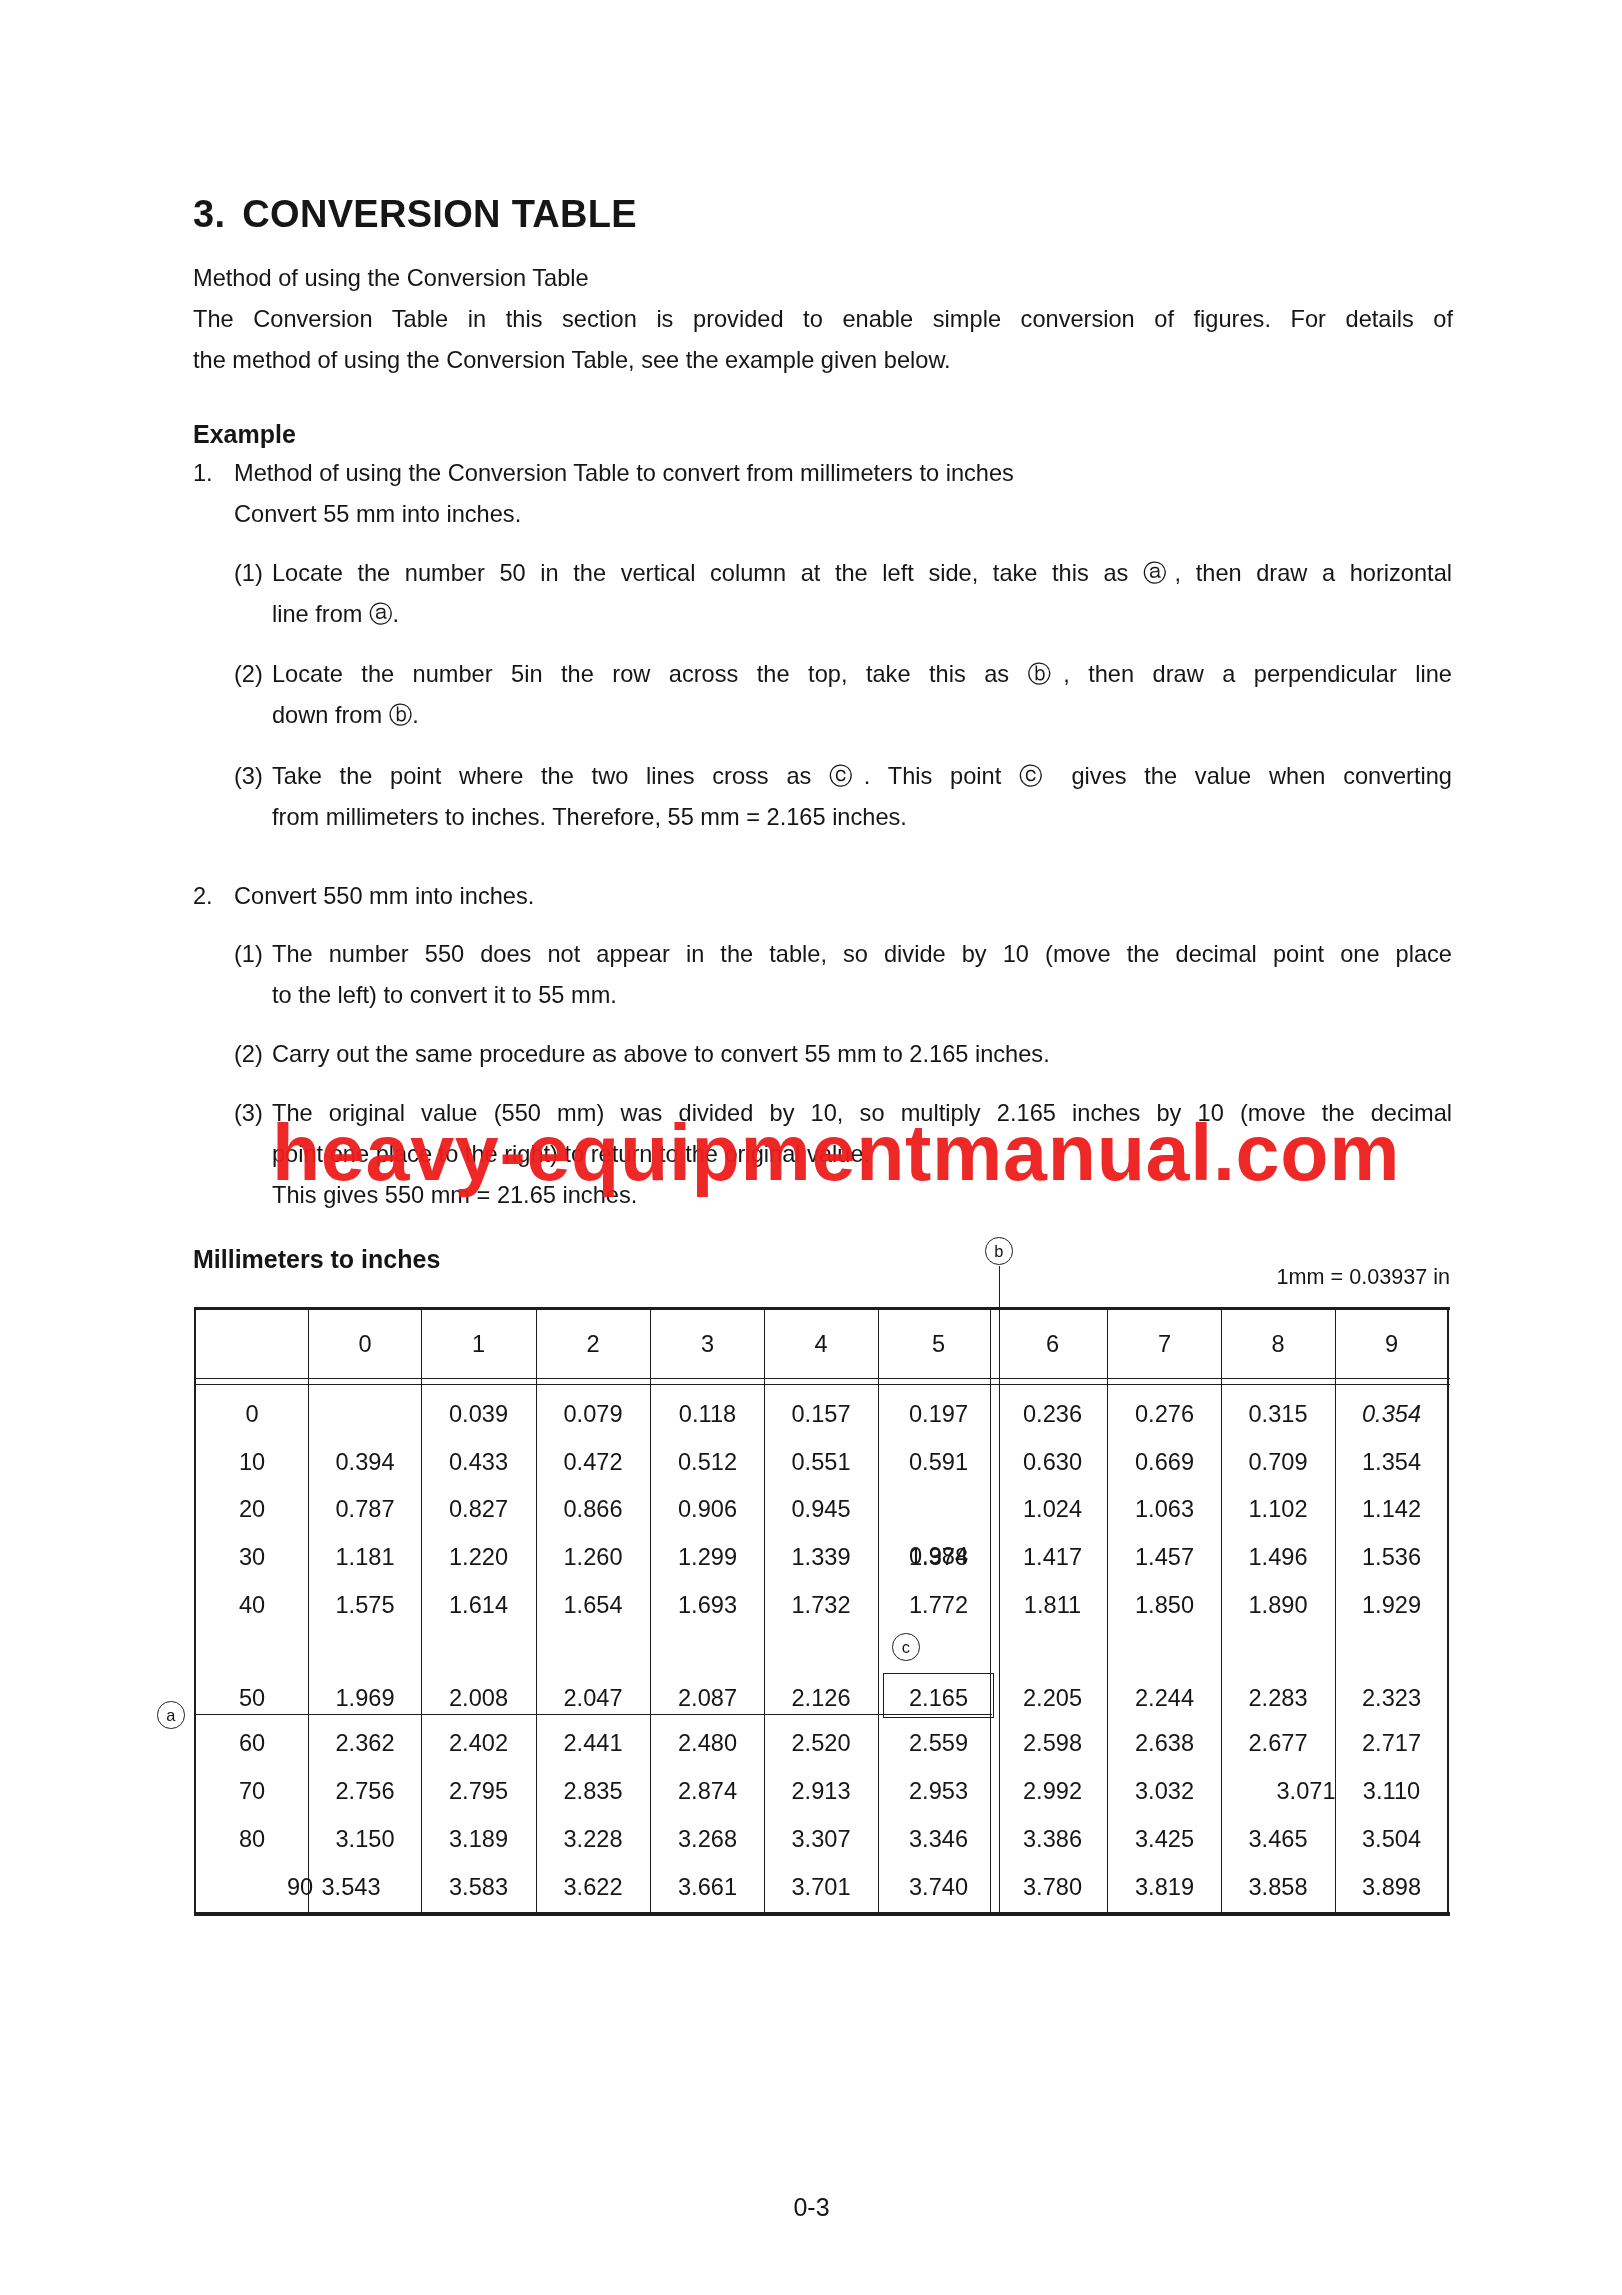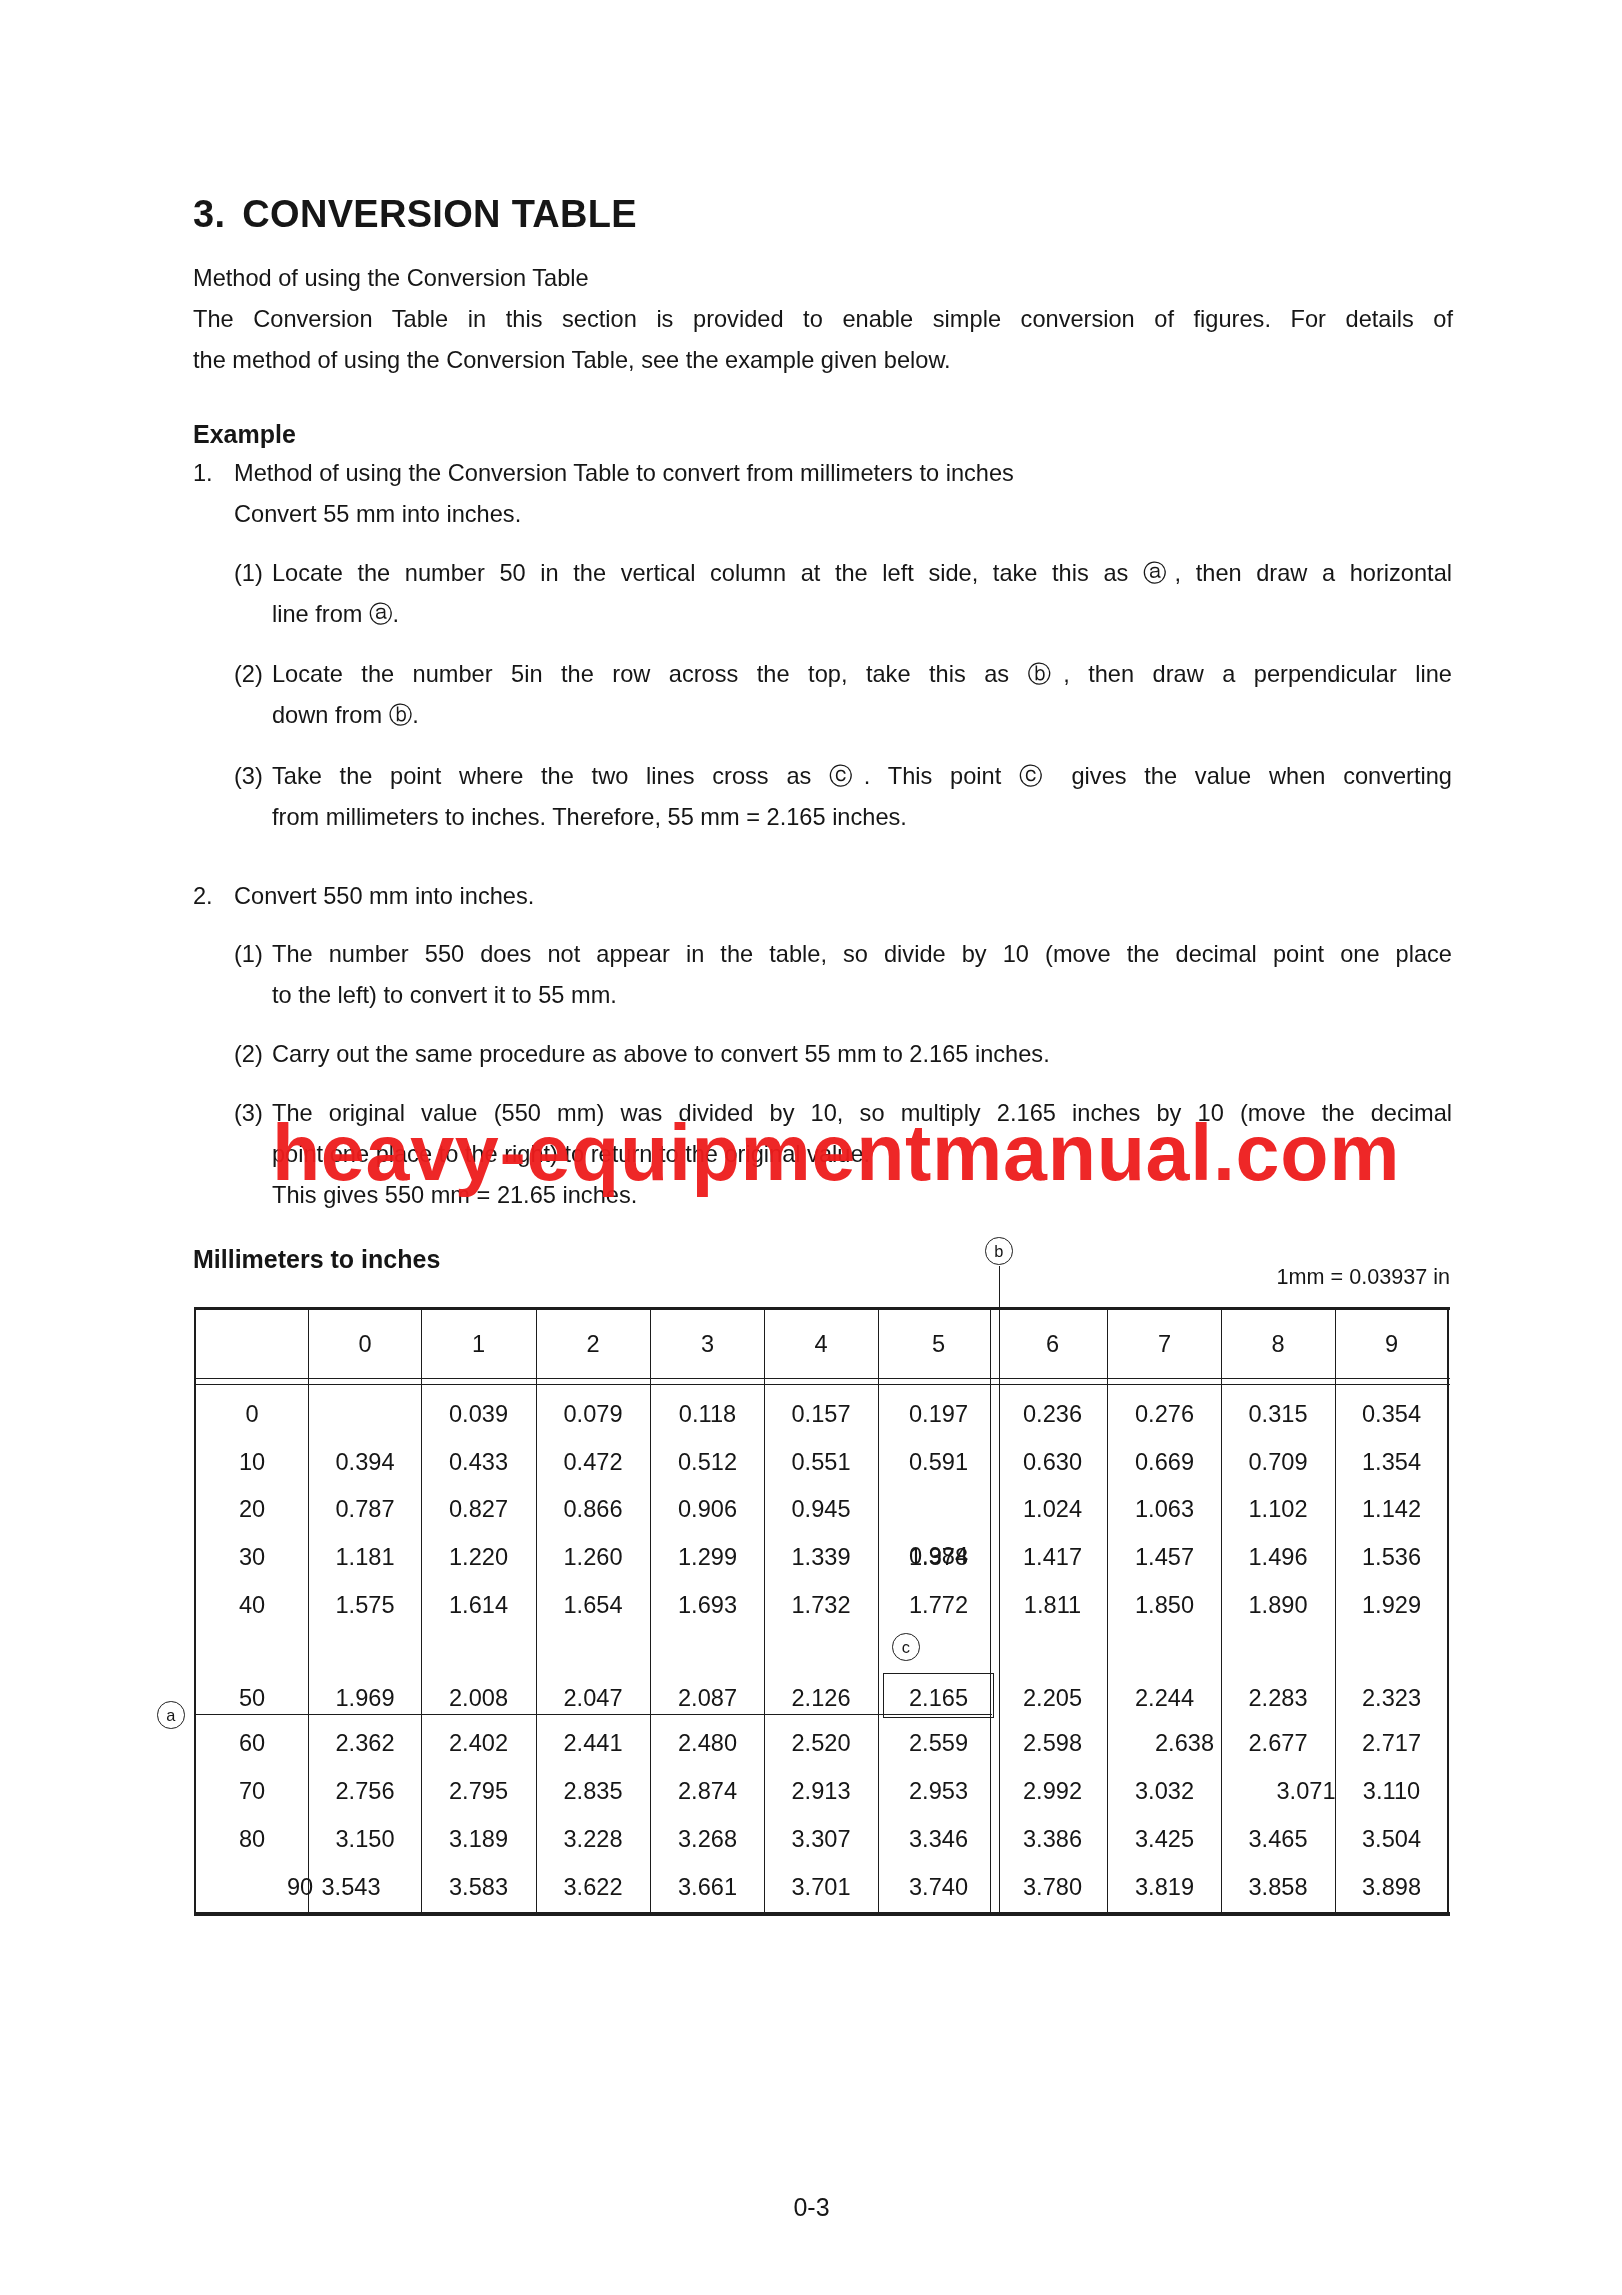--- a/index.html
+++ b/index.html
@@ -169,21 +169,21 @@
       <div class="cell" style="left: 1335px; top: 1324px; width: 113px; height: 41px;">9</div>
       <div class="cell" style="left: 196px; top: 1394px; width: 112px; height: 41px;">0</div>
       <div class="cell" style="left: 421px; top: 1394px; width: 115px; height: 41px;">0.039</div>
       <div class="cell" style="left: 536px; top: 1394px; width: 114px; height: 41px;">0.079</div>
       <div class="cell" style="left: 650px; top: 1394px; width: 115px; height: 41px;">0.118</div>
       <div class="cell" style="left: 764px; top: 1394px; width: 114px; height: 41px;">0.157</div>
       <div class="cell" style="left: 878px; top: 1394px; width: 121px; height: 41px;">0.197</div>
       <div class="cell" style="left: 999px; top: 1394px; width: 107px; height: 41px;">0.236</div>
       <div class="cell" style="left: 1107px; top: 1394px; width: 115px; height: 41px;">0.276</div>
       <div class="cell" style="left: 1221px; top: 1394px; width: 114px; height: 41px;">0.315</div>
-      <div class="cell" style="left: 1335px; top: 1394px; width: 113px; height: 41px;">0.354</div>
+      <div class="cell" style="left: 1335px; top: 1394px; width: 113px; height: 41px; font-style: italic;">0.354</div>
       <div class="cell" style="left: 196px; top: 1442px; width: 112px; height: 41px;">10</div>
       <div class="cell" style="left: 308px; top: 1442px; width: 114px; height: 41px;">0.394</div>
       <div class="cell" style="left: 421px; top: 1442px; width: 115px; height: 41px;">0.433</div>
       <div class="cell" style="left: 536px; top: 1442px; width: 114px; height: 41px;">0.472</div>
       <div class="cell" style="left: 650px; top: 1442px; width: 115px; height: 41px;">0.512</div>
       <div class="cell" style="left: 764px; top: 1442px; width: 114px; height: 41px;">0.551</div>
       <div class="cell" style="left: 878px; top: 1442px; width: 121px; height: 41px;">0.591</div>
       <div class="cell" style="left: 999px; top: 1442px; width: 107px; height: 41px;">0.630</div>
       <div class="cell" style="left: 1107px; top: 1442px; width: 115px; height: 41px;">0.669</div>
       <div class="cell" style="left: 1221px; top: 1442px; width: 114px; height: 41px;">0.709</div>
@@ -233,21 +233,21 @@
       <div class="cell" style="left: 1221px; top: 1678px; width: 114px; height: 41px;">2.283</div>
       <div class="cell" style="left: 1335px; top: 1678px; width: 113px; height: 41px;">2.323</div>
       <div class="cell" style="left: 196px; top: 1723px; width: 112px; height: 41px;">60</div>
       <div class="cell" style="left: 308px; top: 1723px; width: 114px; height: 41px;">2.362</div>
       <div class="cell" style="left: 421px; top: 1723px; width: 115px; height: 41px;">2.402</div>
       <div class="cell" style="left: 536px; top: 1723px; width: 114px; height: 41px;">2.441</div>
       <div class="cell" style="left: 650px; top: 1723px; width: 115px; height: 41px;">2.480</div>
       <div class="cell" style="left: 764px; top: 1723px; width: 114px; height: 41px;">2.520</div>
       <div class="cell" style="left: 878px; top: 1723px; width: 121px; height: 41px;">2.559</div>
       <div class="cell" style="left: 999px; top: 1723px; width: 107px; height: 41px;">2.598</div>
-      <div class="cell" style="left: 1107px; top: 1723px; width: 115px; height: 41px; padding-left: 20px;">2.638</div>
+      <div class="cell" style="left: 1107px; top: 1723px; width: 115px; height: 41px;">2.638</div>
       <div class="cell" style="left: 1221px; top: 1723px; width: 114px; height: 41px;">2.677</div>
       <div class="cell" style="left: 1335px; top: 1723px; width: 113px; height: 41px;">2.717</div>
       <div class="cell" style="left: 196px; top: 1771px; width: 112px; height: 41px;">70</div>
       <div class="cell" style="left: 308px; top: 1771px; width: 114px; height: 41px;">2.756</div>
       <div class="cell" style="left: 421px; top: 1771px; width: 115px; height: 41px;">2.795</div>
       <div class="cell" style="left: 536px; top: 1771px; width: 114px; height: 41px;">2.835</div>
       <div class="cell" style="left: 650px; top: 1771px; width: 115px; height: 41px;">2.874</div>
       <div class="cell" style="left: 764px; top: 1771px; width: 114px; height: 41px;">2.913</div>
       <div class="cell" style="left: 878px; top: 1771px; width: 121px; height: 41px;">2.953</div>
       <div class="cell" style="left: 999px; top: 1771px; width: 107px; height: 41px;">2.992</div>

